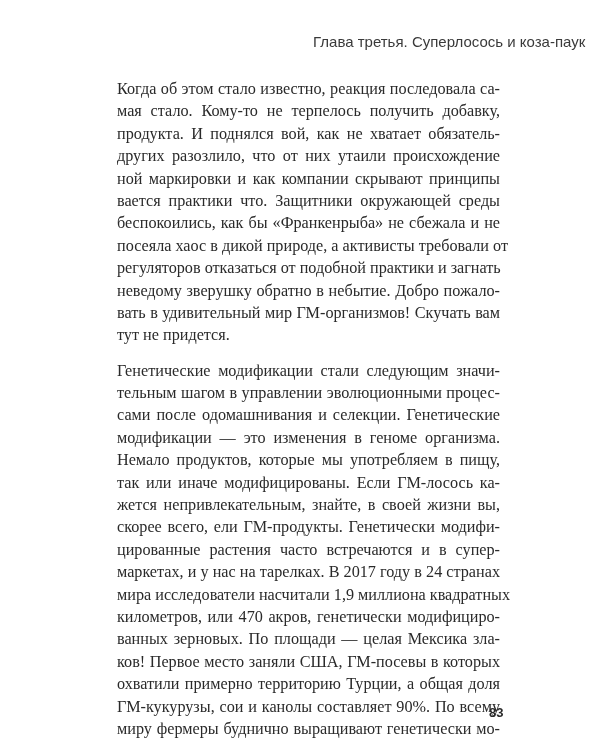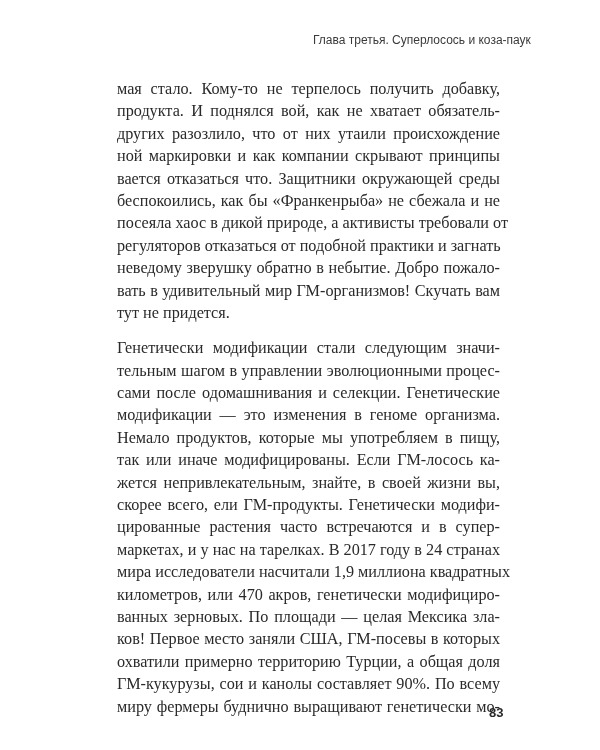--- a/index.html
+++ b/index.html
@@ -18,21 +18,21 @@
       position: absolute;
       left: 0; top: 0;
       width: 600px; height: 750px;
       background: #ffffff;
     }
     .running-header {
       position: absolute;
       left: 313px;
       top: 33px;
       font-family: "Liberation Sans", sans-serif;
-      font-size: 12px;
+      font-size: 15px;
       color: #3a3a3a;
       letter-spacing: 0px;
       white-space: nowrap;
     }
     .body-text {
       position: absolute;
       left: 117px;
       top: 78px;
       width: 383px;
       font-family: "Liberation Serif", serif;
@@ -69,35 +69,36 @@
 </head>
 <body>
 
 <div class="page">
 
   <div class="running-header">Глава третья. Суперлосось и коза-паук</div>
 
   <div class="body-text">
 
     <div class="para">
+      <span class="line">Когда об этом стало известно, реакция последовала са-</span>
       <span class="line">мая стало. Кому-то не терпелось получить добавку,</span>
       <span class="line">продукта. И поднялся вой, как не хватает обязатель-</span>
       <span class="line">других разозлило, что от них утаили происхождение</span>
       <span class="line">ной маркировки и как компании скрывают принципы</span>
-      <span class="line">вается отказаться что. Защитники окружающей среды</span>
+      <span class="line">вается практики что. Защитники окружающей среды</span>
       <span class="line">беспокоились, как бы «Франкенрыба» не сбежала и не</span>
       <span class="line">посеяла хаос в дикой природе, а активисты требовали от</span>
       <span class="line">регуляторов отказаться от подобной практики и загнать</span>
       <span class="line">неведому зверушку обратно в небытие. Добро пожало-</span>
       <span class="line">вать в удивительный мир ГМ-организмов! Скучать вам</span>
       <span class="line last">тут не придется.</span>
     </div>
 
     <div class="para">
-      <span class="line">Генетически модификации стали следующим значи-</span>
+      <span class="line">Генетические модификации стали следующим значи-</span>
       <span class="line">тельным шагом в управлении эволюционными процес-</span>
       <span class="line">сами после одомашнивания и селекции. Генетические</span>
       <span class="line">модификации — это изменения в геноме организма.</span>
       <span class="line">Немало продуктов, которые мы употребляем в пищу,</span>
       <span class="line">так или иначе модифицированы. Если ГМ-лосось ка-</span>
       <span class="line">жется непривлекательным, знайте, в своей жизни вы,</span>
       <span class="line">скорее всего, ели ГМ-продукты. Генетически модифи-</span>
       <span class="line">цированные растения часто встречаются и в супер-</span>
       <span class="line">маркетах, и у нас на тарелках. В 2017 году в 24 странах</span>
       <span class="line">мира исследователи насчитали 1,9 миллиона квадратных</span>

